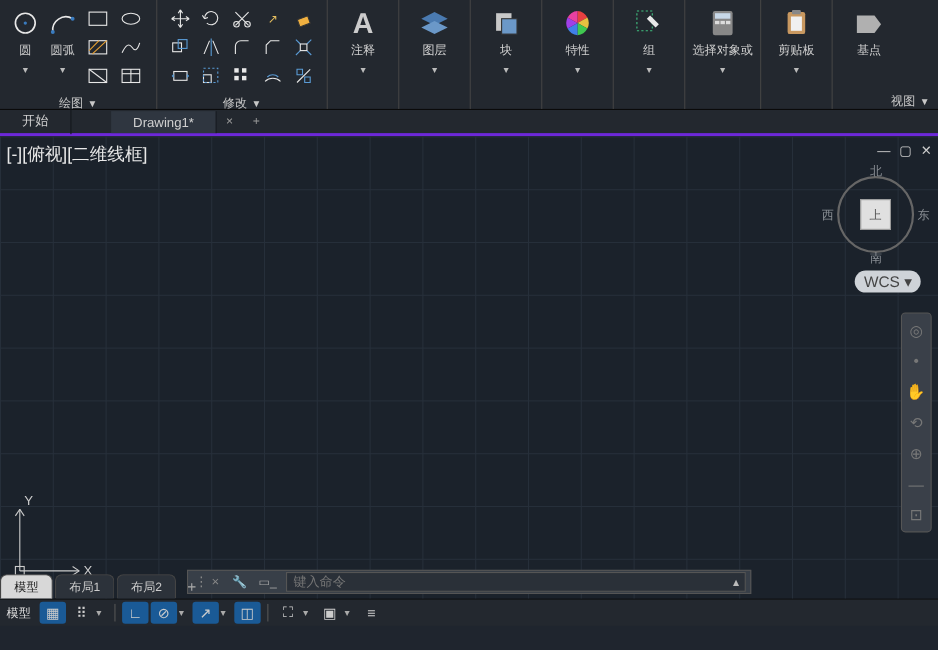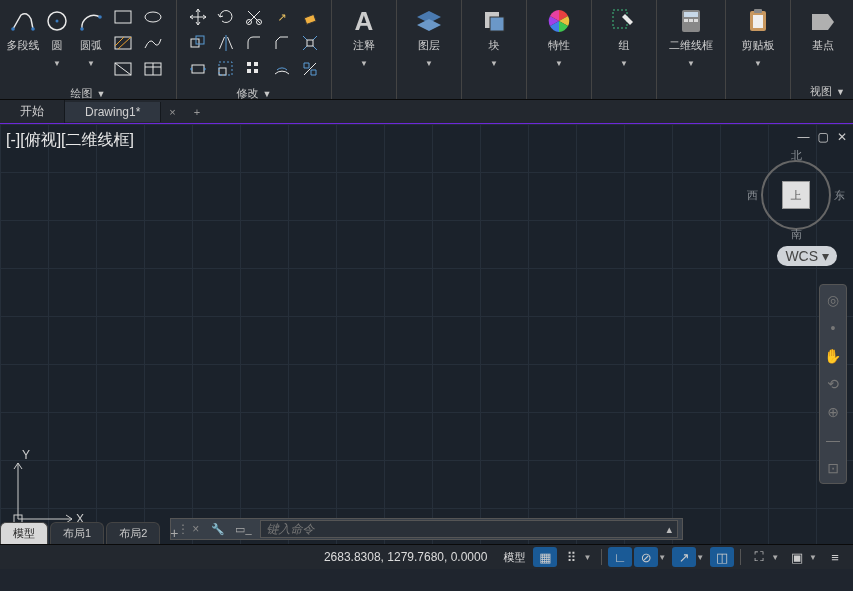--- a/index.html
+++ b/index.html
@@ -9,41 +9,41 @@
   .panel-content { display: flex; flex: 1; }
   .panel-title { font-size: 11px; color: #c8c8c8; display: flex; align-items: center; gap: 4px; padding: 2px 0; }
   .panel-title .arrow { font-size: 9px; }
   .big-btn { display: flex; flex-direction: column; align-items: center; justify-content: flex-start; width: 34px; padding-top: 4px; cursor: pointer; }
   .big-btn .icon { width: 26px; height: 26px; display: flex; align-items: center; justify-content: center; }
   .big-btn .lbl { font-size: 11px; color: #d0d0d0; margin-top: 4px; }
   .big-btn .arrow { font-size: 8px; color: #bbb; margin-top: 6px; }
   .panel-wide .big-btn { width: 52px; }
   .mini-grid { display: grid; grid-template-columns: repeat(auto-fill,28px); grid-auto-rows: 24px; gap: 2px; padding: 2px 2px; }
   .mini-btn { width: 26px; height: 22px; display:flex; align-items:center; justify-content:center; cursor:pointer; }
-  .tabs { display:flex; align-items:center; background:#23282f; height:24px; border-bottom:1px solid #6d28d9; }
+  .tabs { display:flex; align-items:center; background:#23282f; height:24px; border-bottom:3px solid #6d28d9; }
   .tab { padding:3px 20px; font-size:12px; color:#d0d0d0; border-right:1px solid #14181d; cursor:pointer; }
-  .tab.active { background:#2f3640; }
+  .tab.active { background:#2f3640;margin-left:36px; }
   .tab-close { color:#999; padding:0 8px; cursor:pointer; }
   .tab-add { color:#999; padding:0 10px; cursor:pointer; }
   .canvas { position:relative; height:420px; background:#1b222b; background-image:linear-gradient(#262f3a 1px,transparent 1px),linear-gradient(90deg,#262f3a 1px,transparent 1px); background-size:48px 48px; }
   .vp-label { position:absolute; top:6px; left:6px; font-size:16px; color:#e8e8e8; }
   .win-btns { position:absolute; top:6px; right:6px; display:flex; gap:8px; color:#ccc; font-size:12px; }
   .win-btns span { cursor:pointer; }
   .compass { position:absolute; top:26px; right:12px; width:90px; height:90px; display:flex; align-items:center; justify-content:center; }
   .compass-circle { width:70px; height:70px; border:2px solid #666; border-radius:50%; position:absolute; }
   .compass-center { width:28px; height:28px; background:#e0e0e0; border:1px solid #999; position:absolute; display:flex;align-items:center;justify-content:center; }
   .compass .dir { position:absolute; font-size:11px; color:#8a8f95; }
   .wcs-badge { position:absolute; top:122px; right:16px; background:#cfd3d8; color:#444; font-size:14px; padding:2px 8px; border-radius:10px; }
   .nav-strip { position:absolute; top:160px; right:6px; width:28px; background:#3a4049; border:1px solid #555; border-radius:4px; padding:6px 0; display:flex; flex-direction:column; align-items:center; gap:10px; }
   .nav-strip div { width:18px; height:18px; color:#777; cursor:pointer; display:flex;align-items:center;justify-content:center;font-size:14px; }
   .ucs-axes { position:absolute; bottom:14px; left:10px; color:#bbb; font-family:monospace; }
   .cmdline { position:absolute; bottom:4px; left:170px; right:170px; display:flex; align-items:center; background:#383f48; border:1px solid #555; height:22px; }
   .cmd-handle { color:#888; padding:0 6px; cursor:move; font-size:12px; }
   .cmd-wrench { color:#ccc; padding:0 6px; cursor:pointer; }
-  .cmd-input { flex:1; background:#2a3038; border:1px solid #555; height:18px; margin:0 4px; color:#fde047; font-size:12px; padding:0 24px 0 6px; font-style:italic; }
+  .cmd-input { flex:1; background:#2a3038; border:1px solid #555; height:18px; margin:0 4px; color:#fde047; font-size:12px; padding:0 24px 0 6px; }
   .cmd-arrow { position:absolute; right:4px; color:#bbb; cursor:pointer; padding:0 6px; }
   .cmd-history { position:absolute; bottom:28px; left:235px; font-size:11px; color:#4a525d; }
   .layout-tabs { position:absolute; bottom:0; left:0; display:flex; align-items:center; height:22px; }
   .ltab { font-size:11px; padding:3px 12px; color:#ccc; background:#2c323a; border:1px solid #444; border-bottom:none; border-radius:6px 6px 0 0; margin-right:2px; cursor:pointer; }
   .ltab.active { background:#d8d8d8; color:#222; }
   .ltab-add { color:#aaa; padding:0 8px; font-size:14px; cursor:pointer; }
   .status { display:flex; align-items:center; background:#23282f; height:25px; border-top:1px solid #0a0a0a; }
   .coords { margin-left:auto; font-size:12px; color:#ddd; padding:0 10px; }
   .status-btns { display:flex; align-items:center; gap:2px; padding-right:6px; }
   .sbtn { width:24px; height:20px; display:flex; align-items:center; justify-content:center; cursor:pointer; color:#ccc; font-size:13px; border-radius:3px; }
@@ -56,30 +56,20 @@
 </head>
 <body>
 
 <div class="ribbon">
 
   <div class="panel">
     <div class="panel-content">
       <div class="big-btn">
         <span class="icon">
           <svg width="24" height="24">
-              <path d="M2 20 L10 6 Q16 2 20 10 L22 20" stroke="#e8e8e8" fill="none" stroke-width="1.5"></path>
-              <circle cx="2" cy="20" r="1.8" fill="#3a7bbf"></circle>
-              <circle cx="22" cy="20" r="1.8" fill="#3a7bbf"></circle>
-            </svg>
-        </span>
-        <span class="lbl">多段线</span>
-      </div>
-      <div class="big-btn">
-        <span class="icon">
-          <svg width="24" height="24">
               <circle cx="12" cy="12" r="9" stroke="#e8e8e8" fill="none" stroke-width="1.5"></circle>
               <circle cx="12" cy="12" r="1.5" fill="#3a7bbf"></circle>
             </svg>
         </span>
         <span class="lbl">圆</span>
         <span class="arrow">▼</span>
       </div>
       <div class="big-btn">
         <span class="icon">
           <svg width="24" height="24">
@@ -294,21 +284,21 @@
     <div class="big-btn" style="width:56px">
       <span class="icon">
           <svg width="24" height="26">
             <rect x="3" y="2" width="18" height="22" fill="#888" rx="2"></rect>
             <rect x="5" y="4" width="14" height="5" fill="#c8d8e8"></rect>
             <rect x="5" y="11" width="4" height="3" fill="#ddd"></rect>
             <rect x="10" y="11" width="4" height="3" fill="#ddd"></rect>
             <rect x="15" y="11" width="4" height="3" fill="#ddd"></rect>
           </svg>
         </span>
-      <span class="lbl">二维线框</span>
+      <span class="lbl">选择对象或</span>
       <span class="arrow">▼</span>
     </div>
   </div>
   <div class="panel panel-wide">
     <div class="big-btn">
       <span class="icon">
           <svg width="24" height="26">
             <rect x="4" y="3" width="16" height="20" fill="#c89860" rx="2"></rect>
             <rect x="8" y="1" width="8" height="4" fill="#888" rx="1"></rect>
             <rect x="7" y="7" width="10" height="13" fill="#f0f0f0"></rect>
@@ -395,21 +385,20 @@
 
   <div class="layout-tabs">
     <div class="ltab active">模型</div>
     <div class="ltab">布局1</div>
     <div class="ltab">布局2</div>
     <div class="ltab-add">+</div>
   </div>
 </div>
 
 <div class="status">
-  <div class="coords">2683.8308, 1279.7680, 0.0000</div>
   <div class="status-btns">
     <span class="model-pill">模型</span>
     <span class="sbtn active">▦</span>
     <span class="sbtn">⠿</span>
       <span class="sarrow">▼</span>
     <span class="sep"></span>
     <span class="sbtn active">∟</span>
     <span class="sbtn active">⊘</span>
       <span class="sarrow">▼</span>
     <span class="sbtn active">↗</span>

